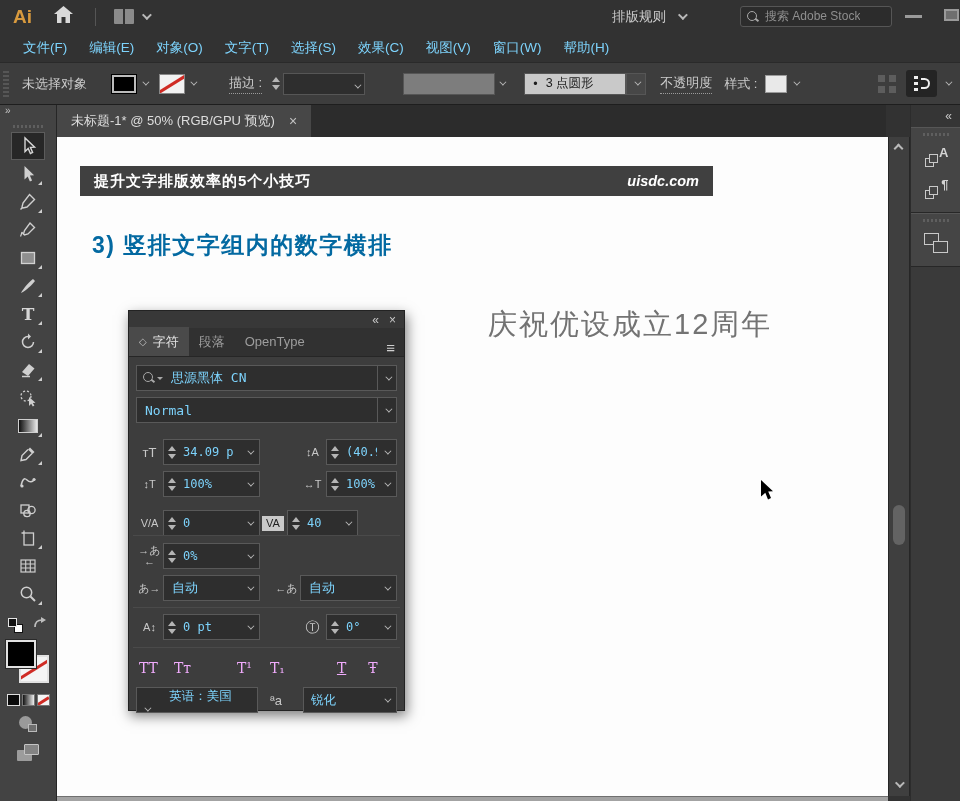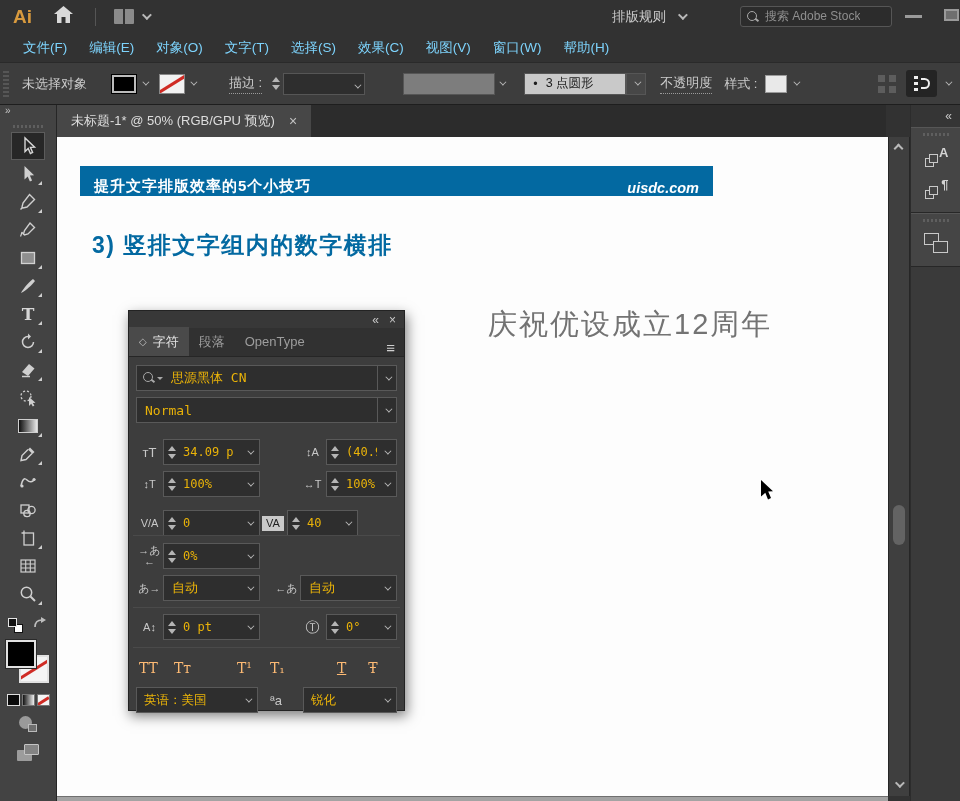--- a/index.html
+++ b/index.html
@@ -91,48 +91,48 @@
   .screen-ic .r1{ position:absolute; left:0; bottom:0; width:15px; height:11px; background:#9c9c9c; border-radius:1px; }
   .screen-ic .r2{ position:absolute; right:0; top:0; width:15px; height:11px; background:#848484; border:1px solid #c4c4c4; border-radius:1px; }
 
   
   .tab-bar{ position:absolute; left:57px; top:105px; width:829px; height:32px; background:#2c2c2c; display:flex; }
   .doc-tab{ height:32px; background:#474747; display:flex; align-items:center; padding:0 14px; gap:14px; font-size:13px; color:#dedede; white-space:nowrap; }
   .doc-tab .x{ color:#c2c2c2; font-size:14px; }
   .canvas{ position:absolute; left:57px; top:137px; width:831px; height:659px; background:#fdfdfd; overflow:hidden; }
   .hsb{ position:absolute; left:57px; top:796px; width:831px; height:5px; background:#a3a3a3; border-top:1px solid #6f6f6f; }
 
-  .banner{ position:absolute; left:23px; top:29px; width:633px; height:30px; background:#0369a1; display:flex; align-items:flex-end; padding:0 14px; }
+  .banner{ position:absolute; left:23px; top:29px; width:633px; height:30px; background:#404040; display:flex; align-items:center; padding:0 14px; }
   .banner .t{ color:#fff; font-weight:bold; font-size:15px; letter-spacing:1px; }
   .banner .s{ margin-left:auto; color:#fff; font-weight:bold; font-size:14.5px;font-style:italic; }
   .canvas-heading{ position:absolute; left:35px; top:93px; font-size:23px; font-weight:bold; color:#0369a1; letter-spacing:1.5px; }
   .sample-text{ position:absolute; left:431px; top:168px; font-size:29px; color:#737373; letter-spacing:2px; font-weight:500; }
   .cursor{ position:absolute; left:703px; top:343px; }
 
   
   .char-panel{ position:absolute; left:128px; top:310px; width:277px; height:401px; background:#3d3d3d; border:1px solid #232323; box-shadow:2px 5px 12px rgba(0,0,0,.5); }
   .cp-titlebar{ height:17px; background:#383838; display:flex; align-items:center; justify-content:flex-end; gap:10px; padding:0 8px; font-size:12px; color:#c9c9c9; }
   .cp-tabs{ height:29px; background:#313131; display:flex; align-items:flex-end; border-bottom:1px solid #262626; }
   .cp-tab{ height:29px; display:flex; align-items:center; padding:0 10px; gap:6px; font-size:13px; color:#9d9d9d; white-space:nowrap; }
   .cp-tab.active{ background:#4a4a4a; color:#e3e3e3; }
   .cp-tab .flip{ font-size:10px; color:#bdbdbd; }
   .cp-menu{ margin-left:auto; padding:0 9px; color:#cfcfcf; font-size:15px; }
   .cp-body{ position:relative; height:354px; }
   .fld{ display:flex; align-items:center; height:26px; background:#2e2e2e; border:1px solid #595959; }
-  .fld .val{ flex:1; font-family:"DejaVu Sans Mono","Liberation Mono",monospace; font-size:12px; color:#eab308; padding-left:4px; white-space:nowrap; overflow:hidden; }
+  .fld .val{ flex:1; font-family:"DejaVu Sans Mono","Liberation Mono",monospace; font-size:12px; color:#7dd3fc; padding-left:4px; white-space:nowrap; overflow:hidden; }
   .fld .dd{ width:19px; align-self:stretch; display:flex; align-items:center; justify-content:center; flex:none; }
   .fullfld{ position:absolute; left:7px; right:7px; height:26px; }
   .fullfld .dd{ border-left:1px solid #595959; }
   .prow{ position:absolute; left:7px; right:7px; height:26px; display:flex; align-items:center; }
   .picon{ width:27px; flex:none; font-size:11px; color:#c8c8c8; text-align:center; line-height:1; }
   .picon.hl{ background:#c9c9c9; color:#1e1e1e; width:22px; margin:0 3px 0 2px; padding:2px 0; }
   .w1{ width:97px; } .w2{ width:71px; }
   .col2{ margin-left:auto; }
   .psep{ position:absolute; left:4px; right:4px; height:1px; background:#2c2c2c; border-bottom:1px solid #4a4a4a; }
-  .ttrow{ position:absolute; left:10px; right:10px; display:flex; align-items:center; font-family:"DejaVu Serif","Liberation Serif",serif; font-size:14px; color:#fdba74; }
+  .ttrow{ position:absolute; left:10px; right:10px; display:flex; align-items:center; font-family:"DejaVu Serif","Liberation Serif",serif; font-size:14px; color:#f0abfc; }
   .ttrow span{ display:inline-block; }
   .langrow{ position:absolute; left:7px; right:7px; height:26px; display:flex; align-items:center; }
 
   
   .vscroll{ position:absolute; left:888px; top:137px; width:22px; height:659px; background:#3f3f3f; border-left:1px solid #262626; border-right:1px solid #262626; }
   .vscroll .up{ position:absolute; left:6px; top:8px; transform:rotate(-135deg); }
   .vscroll .dn{ position:absolute; left:6px; bottom:8px; }
   .vscroll .thumb{ position:absolute; left:4px; top:368px; width:12px; height:40px; background:#636363; border-radius:6px; }
   .dock{ position:absolute; left:910px; top:105px; width:50px; height:696px; background:#3a3a3a; border-left:1px solid #2c2c2c; }
   .dock-head{ height:22px; display:flex; align-items:center; justify-content:flex-end; padding:0 8px; font-size:12px; color:#c9c9c9; background:#353535; }
@@ -565,21 +565,21 @@
     <div class="ttrow" style="top:297px;height:28px;">
       <span>TT</span>
       <span style="margin-left:16px;">Tᴛ</span>
       <span style="margin-left:46px;">T¹</span>
       <span style="margin-left:18px;">T₁</span>
       <span style="margin-left:52px;text-decoration:underline;">T</span>
       <span style="margin-left:22px;">Ŧ</span>
     </div>
 
     <div class="langrow" style="top:330px;">
-      <span class="fld" style="width:122px;">
+      <span class="fld" style="width:122px;flex-direction:column;">
         <span class="val" style="font-family:inherit;font-size:12.5px;padding-left:7px;">英语：美国</span>
         <span class="dd">
             <span class="chev small"></span>
           </span>
       </span>
       <span class="picon" style="width:36px;font-size:13px;">ªa</span>
       <span class="fld" style="width:94px;margin-left:auto;">
         <span class="val" style="font-family:inherit;font-size:12.5px;padding-left:7px;">锐化</span>
         <span class="dd">
             <span class="chev small"></span>

